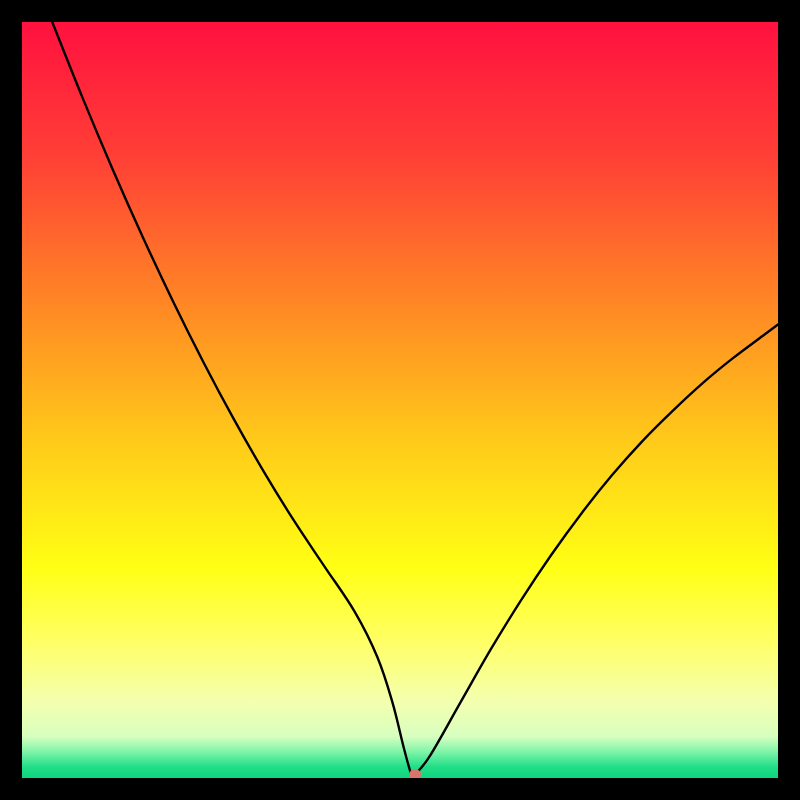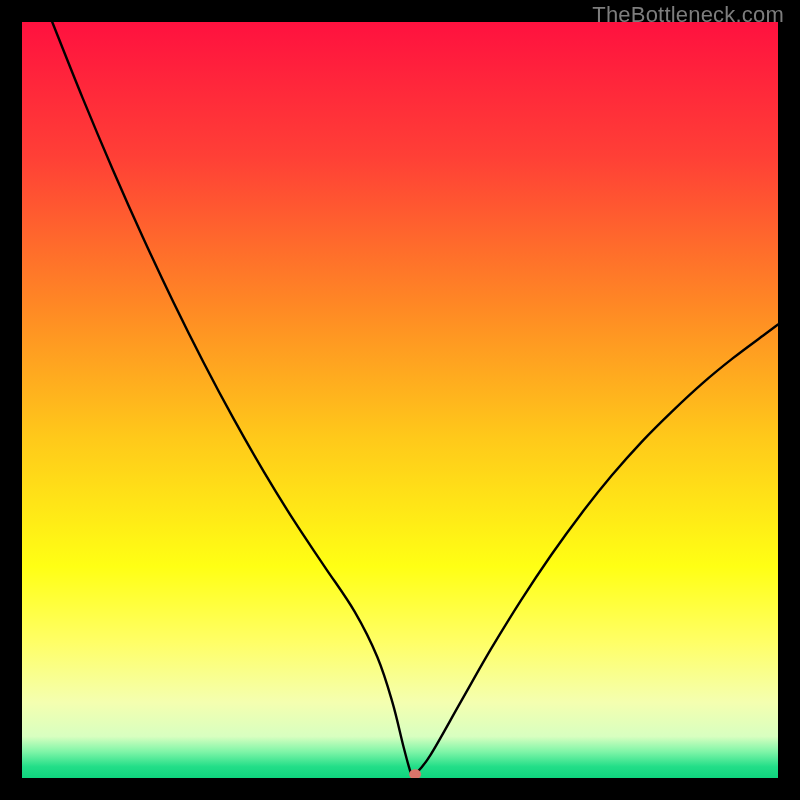--- a/index.html
+++ b/index.html
@@ -33,21 +33,20 @@
     top: 22px;
     width: 756px;
     height: 756px;
   }
   svg { display: block; }
 </style>
 </head>
 <body>
 
 <div class="outer">
-  <div class="watermark">TheBottleneck.com</div>
 
   <div class="plot-wrap">
     <svg id="plot-svg" width="756" height="756" viewBox="0 0 756 756">
       <defs>
         <linearGradient id="bg-grad" x1="0" y1="0" x2="0" y2="1">
             <stop offset="0.00%" stop-color="#ff113f"></stop>
             <stop offset="18.00%" stop-color="#ff4036"></stop>
             <stop offset="38.00%" stop-color="#ff8a24"></stop>
             <stop offset="55.00%" stop-color="#ffc91a"></stop>
             <stop offset="72.00%" stop-color="#ffff14"></stop>

